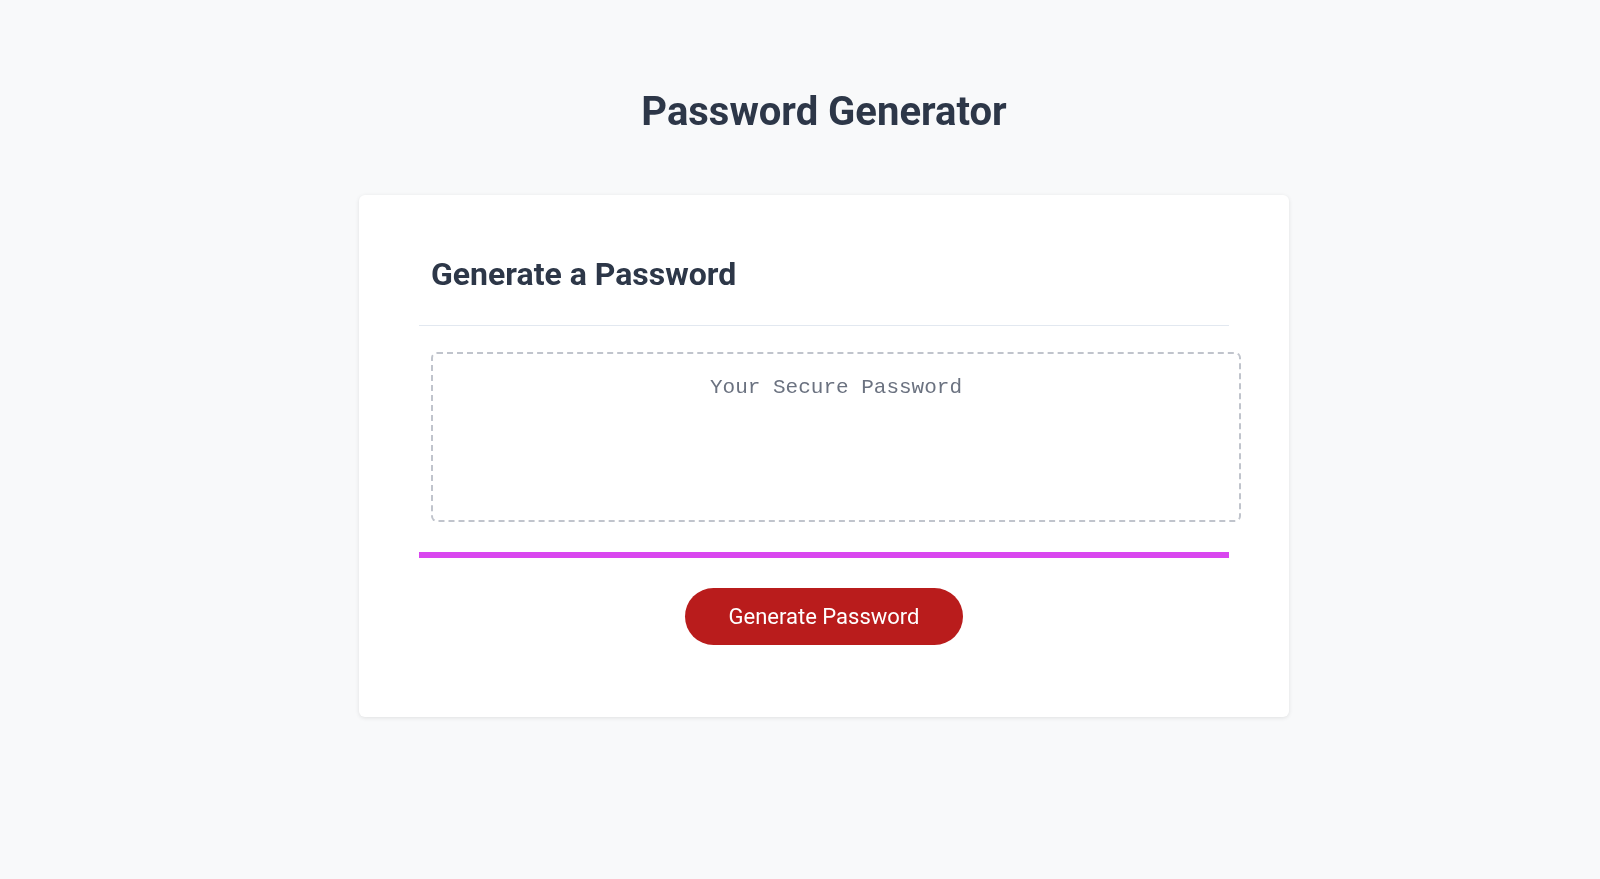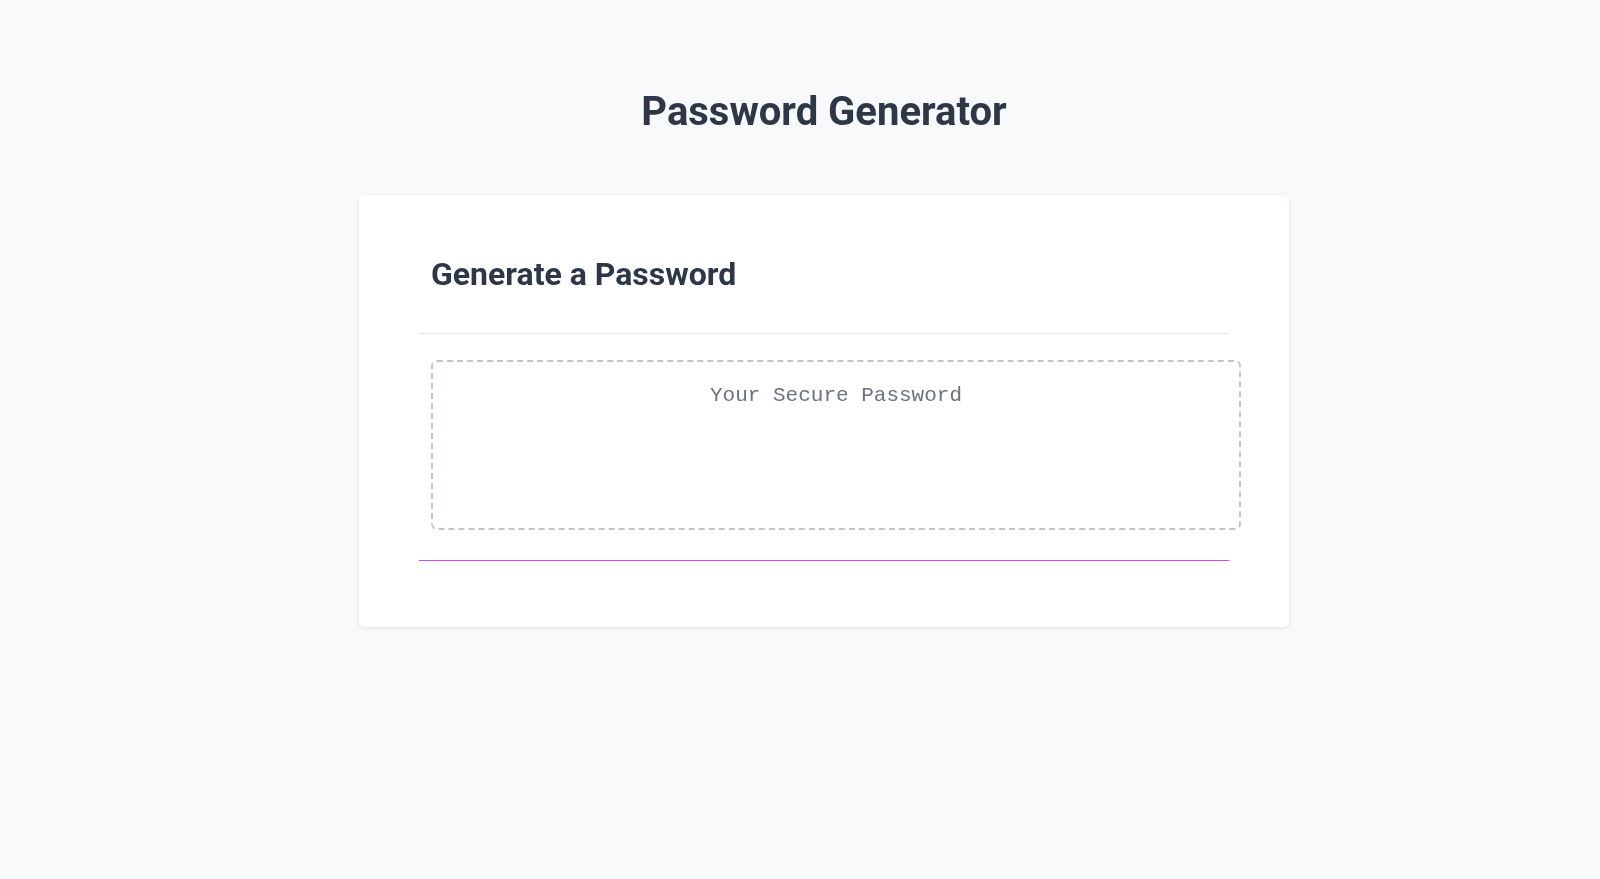--- a/index.html
+++ b/index.html
@@ -32,32 +32,32 @@
       border-radius: 6px;
       box-shadow: 0 1px 4px rgba(0, 0, 0, 0.1);
       max-width: 930px;
       margin: 0 auto;
       padding: 48px;
     }
 
     .card-header {
       text-align: left;
       border-bottom: 1px solid #e2e8f0;
-      padding-bottom: 28px;
+      padding-bottom: 20px;
       margin-bottom: 14px;
     }
 
     h2 {
       font-size: 32px;
       font-weight: 700;
       color: #2d3748;
     }
 
     .card-body {
-      border-bottom: 1px solid #d946ef;
+      border-bottom: 6px solid #d946ef;
       padding-bottom: 14px;
       margin-bottom: 18px;
     }
 
     .password-output {
       width: 100%;
       height: 170px;
       border: 2px dashed #c0c4cc;
       border-radius: 6px;
       padding: 22px;
@@ -98,14 +98,17 @@
 
   <div class="card">
     <div class="card-header">
       <h2>Generate a Password</h2>
     </div>
 
     <div class="card-body">
       <textarea class="password-output" readonly="" placeholder="Your Secure Password" style=""></textarea>
     </div>
 
+    <div class="card-footer">
+      <button class="btn">Generate Password</button>
+    </div>
   </div>
 </div>
 
 </body></html>

